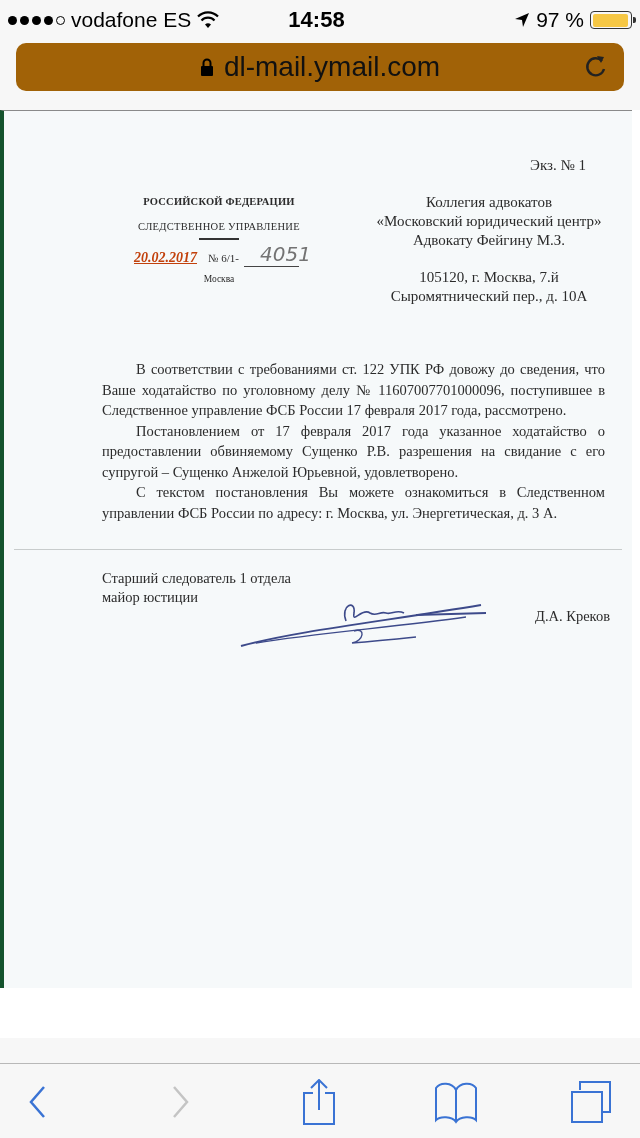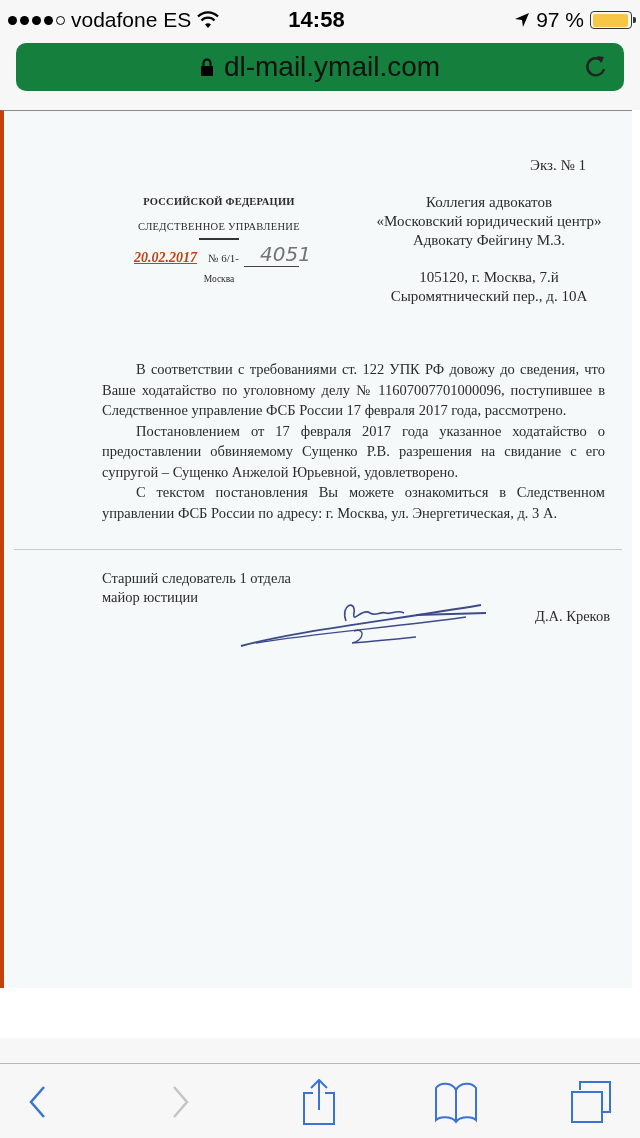--- a/index.html
+++ b/index.html
@@ -12,28 +12,28 @@
   .sb-dots { display: flex; gap: 3px; align-items: center; }
   .dot { width: 9px; height: 9px; border-radius: 50%; background: #000; }
   .dot.empty { background: transparent; border: 1.2px solid #000; }
   .sb-time { position: absolute; left: 0; right: 7px; top: 7px; text-align: center; font-weight: bold; font-size: 22px; }
   .sb-right { position: absolute; right: 8px; top: 8px; display: flex; align-items: center; gap: 6px; }
   .battery { width: 42px; height: 18px; border: 1.5px solid #333; border-radius: 4px; padding: 1.5px; position: relative; }
   .battery::after { content: ""; position: absolute; right: -5px; top: 5px; width: 3px; height: 6px; background: #333; border-radius: 0 2px 2px 0; }
   .battery-fill { height: 100%; background: #f6c744; border-radius: 2px; }
 
   
-  .address-bar { position: absolute; left: 16px; top: 43px; width: 608px; height: 48px; background: #15803d; border-radius: 10px; }
+  .address-bar { position: absolute; left: 16px; top: 43px; width: 608px; height: 48px; background: #a16207; border-radius: 10px; }
   .address-inner { position: absolute; left: 0; right: 0; top: 0; height: 48px; display: flex; align-items: center; justify-content: center; gap: 10px; }
   .url-text { font-size: 28px; color: #111; }
   .reload { position: absolute; right: 14px; top: 10px; width: 28px; height: 28px; }
 
   
   .page-area { position: absolute; top: 110px; left: 0; width: 640px; height: 928px; background: #ffffff; }
-  .doc { position: absolute; left: 0; top: 0; width: 632px; height: 878px; background: #f6f9fa; border-left: 4px solid #c2410c; border-top: 1px solid #8a8a8a; }
+  .doc { position: absolute; left: 0; top: 0; width: 632px; height: 878px; background: #f6f9fa; border-left: 4px solid #14532d; border-top: 1px solid #8a8a8a; }
   .fold { position: absolute; left: 10px; right: 10px; top: 438px; height: 1px; background: #c8cccc; }
   .doc-text { font-family: "Liberation Serif", "DejaVu Serif", serif; color: #2b2b2b; }
 
   .copy-num { position: absolute; left: 526px; top: 46px; font-size: 15px; }
 
   .org-block { position: absolute; left: 100px; top: 83px; width: 230px; text-align: center; }
   .org-name { font-size: 10.5px; font-weight: bold; line-height: 15px; letter-spacing: 0.2px; }
   .org-dept { font-size: 10.5px; margin-top: 12px; letter-spacing: 0.3px; }
   .org-dash { width: 40px; height: 2px; background: #333; margin: 6px auto 0; }
   .reg-line { position: relative; margin-top: 6px; height: 24px; }

